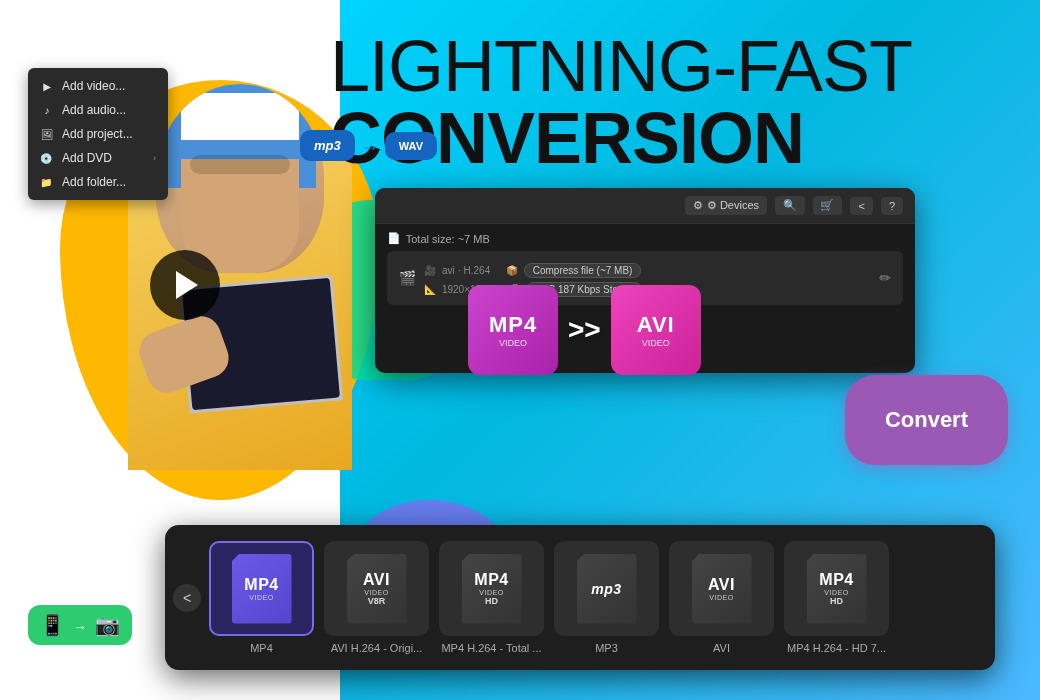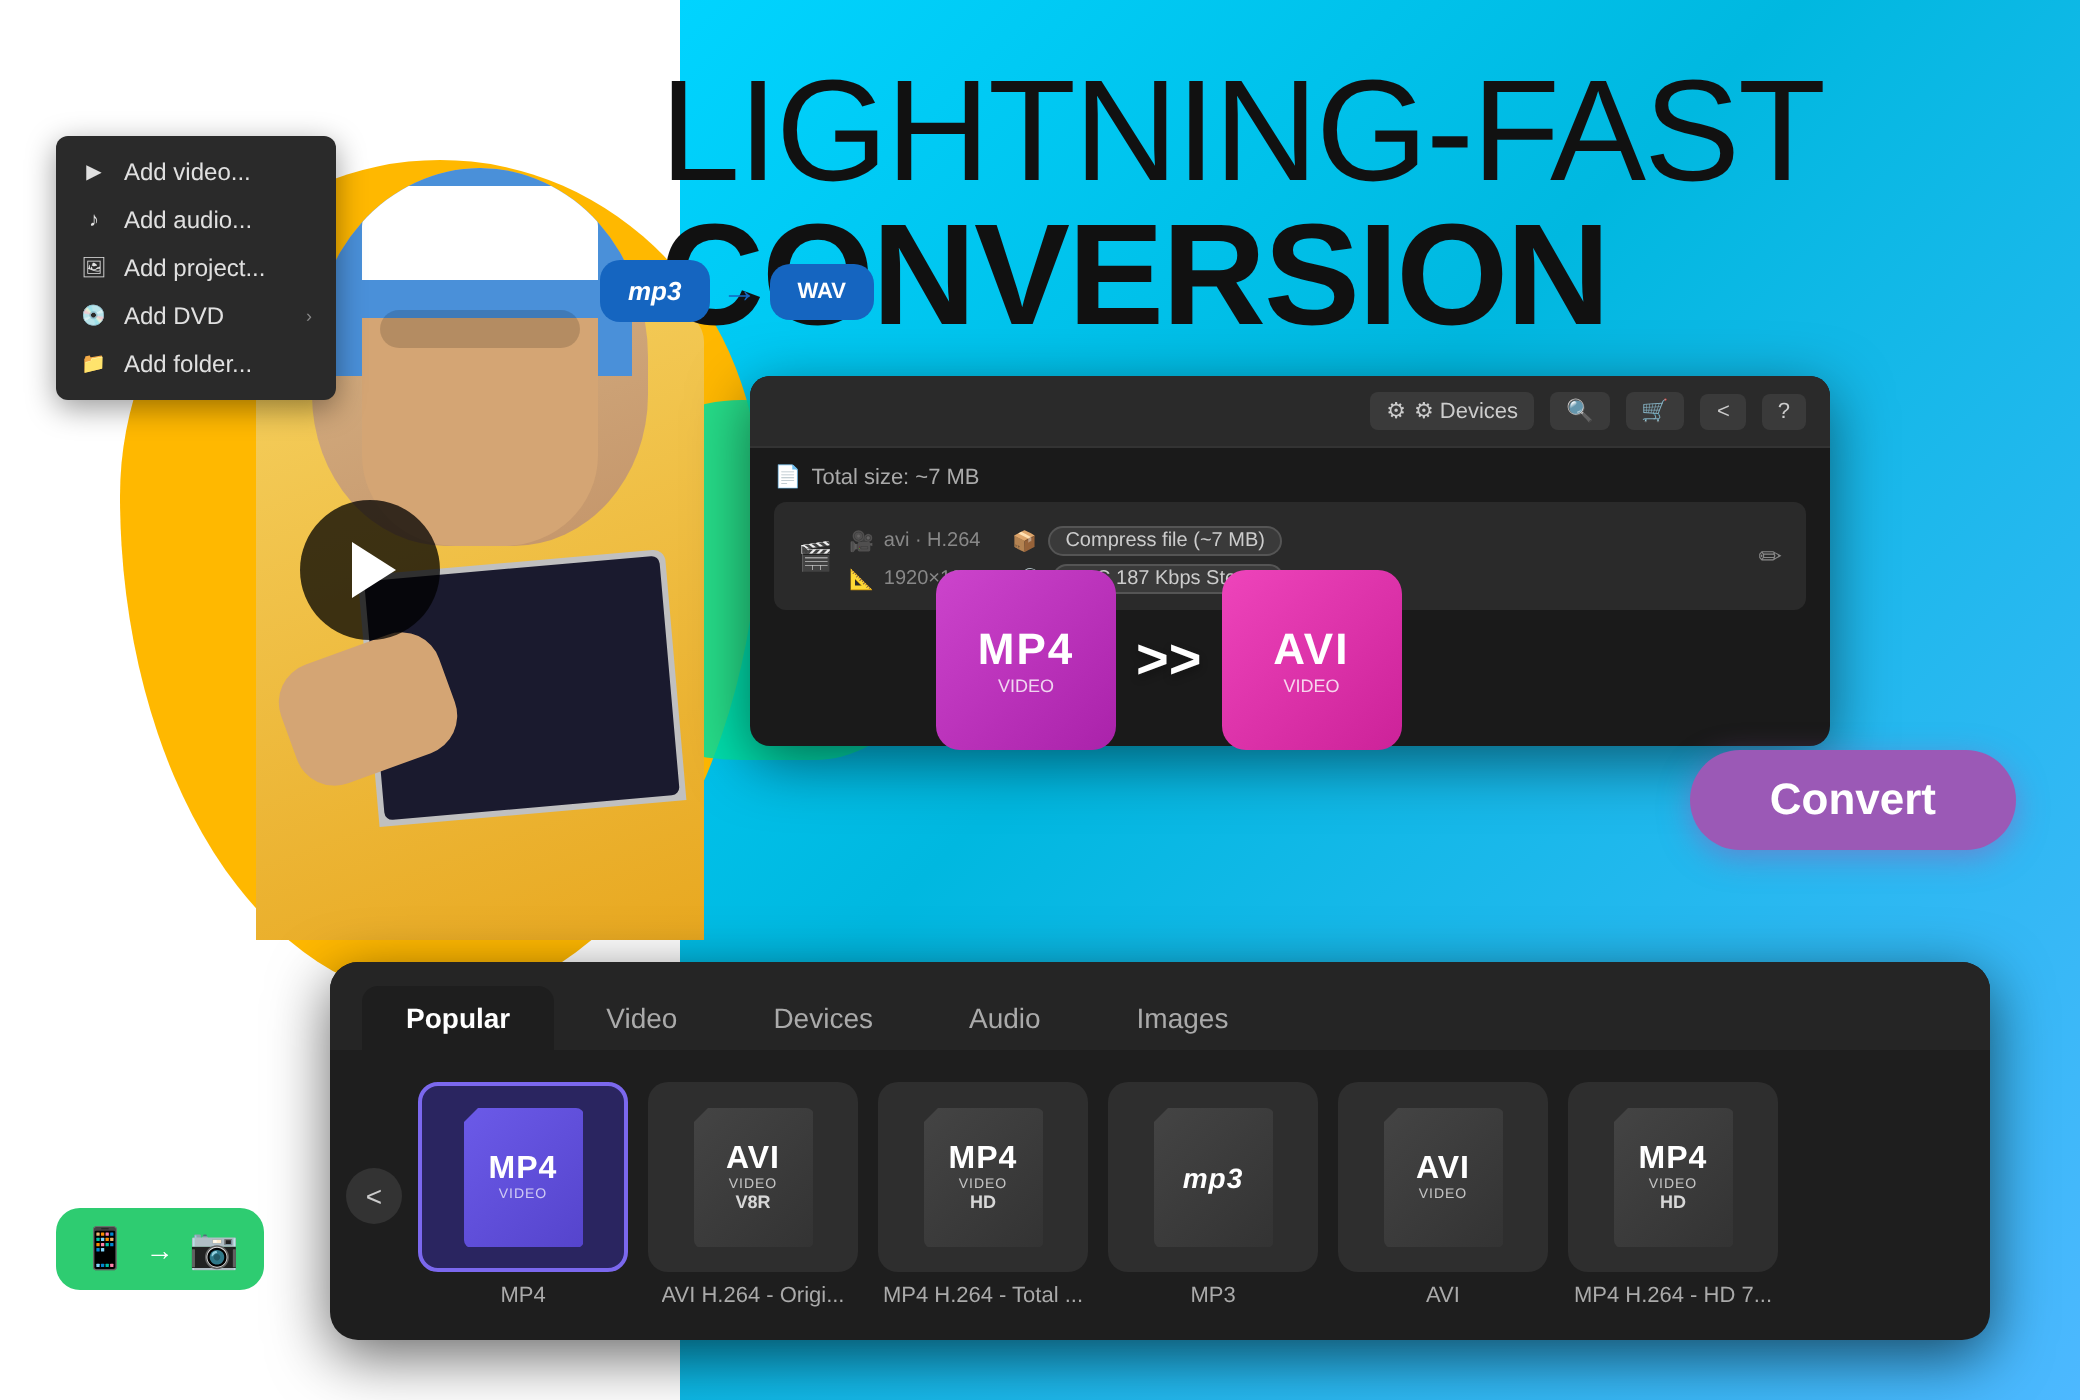--- a/index.html
+++ b/index.html
@@ -334,21 +334,21 @@
     
     .convert-btn {
       position: absolute;
       top: 375px;
       right: 32px;
       z-index: 25;
       background: #9B59B6;
       color: #fff;
       border: none;
       border-radius: 30px;
-      padding: 12px 40px;
+      padding: 32px 40px;
       font-size: 22px;
       font-weight: 700;
       cursor: pointer;
       box-shadow: 0 4px 15px rgba(155,89,182,0.5);
     }
 
     
     .format-panel {
       position: absolute;
       bottom: 30px;
@@ -651,27 +651,20 @@
     <div class="conv-chip-label">AVI</div>
     <div class="conv-chip-sub">VIDEO</div>
   </div>
 </div>
 
 <button class="convert-btn">
   <span>Convert</span>
 </button>
 
 <div class="format-panel">
-  <div class="format-tabs">
-    <button class="format-tab active">Popular</button>
-    <button class="format-tab">Video</button>
-    <button class="format-tab">Devices</button>
-    <button class="format-tab">Audio</button>
-    <button class="format-tab">Images</button>
-  </div>
   <div class="format-items-row">
     <div class="nav-arrow">&lt;</div>
     <div class="format-items-list">
 
       <div class="format-item">
         <div class="format-card selected">
           <div class="sd-card mp4-selected">
             <span class="sd-label-main">MP4</span>
             <span class="sd-label-sub">VIDEO</span>
           </div>

